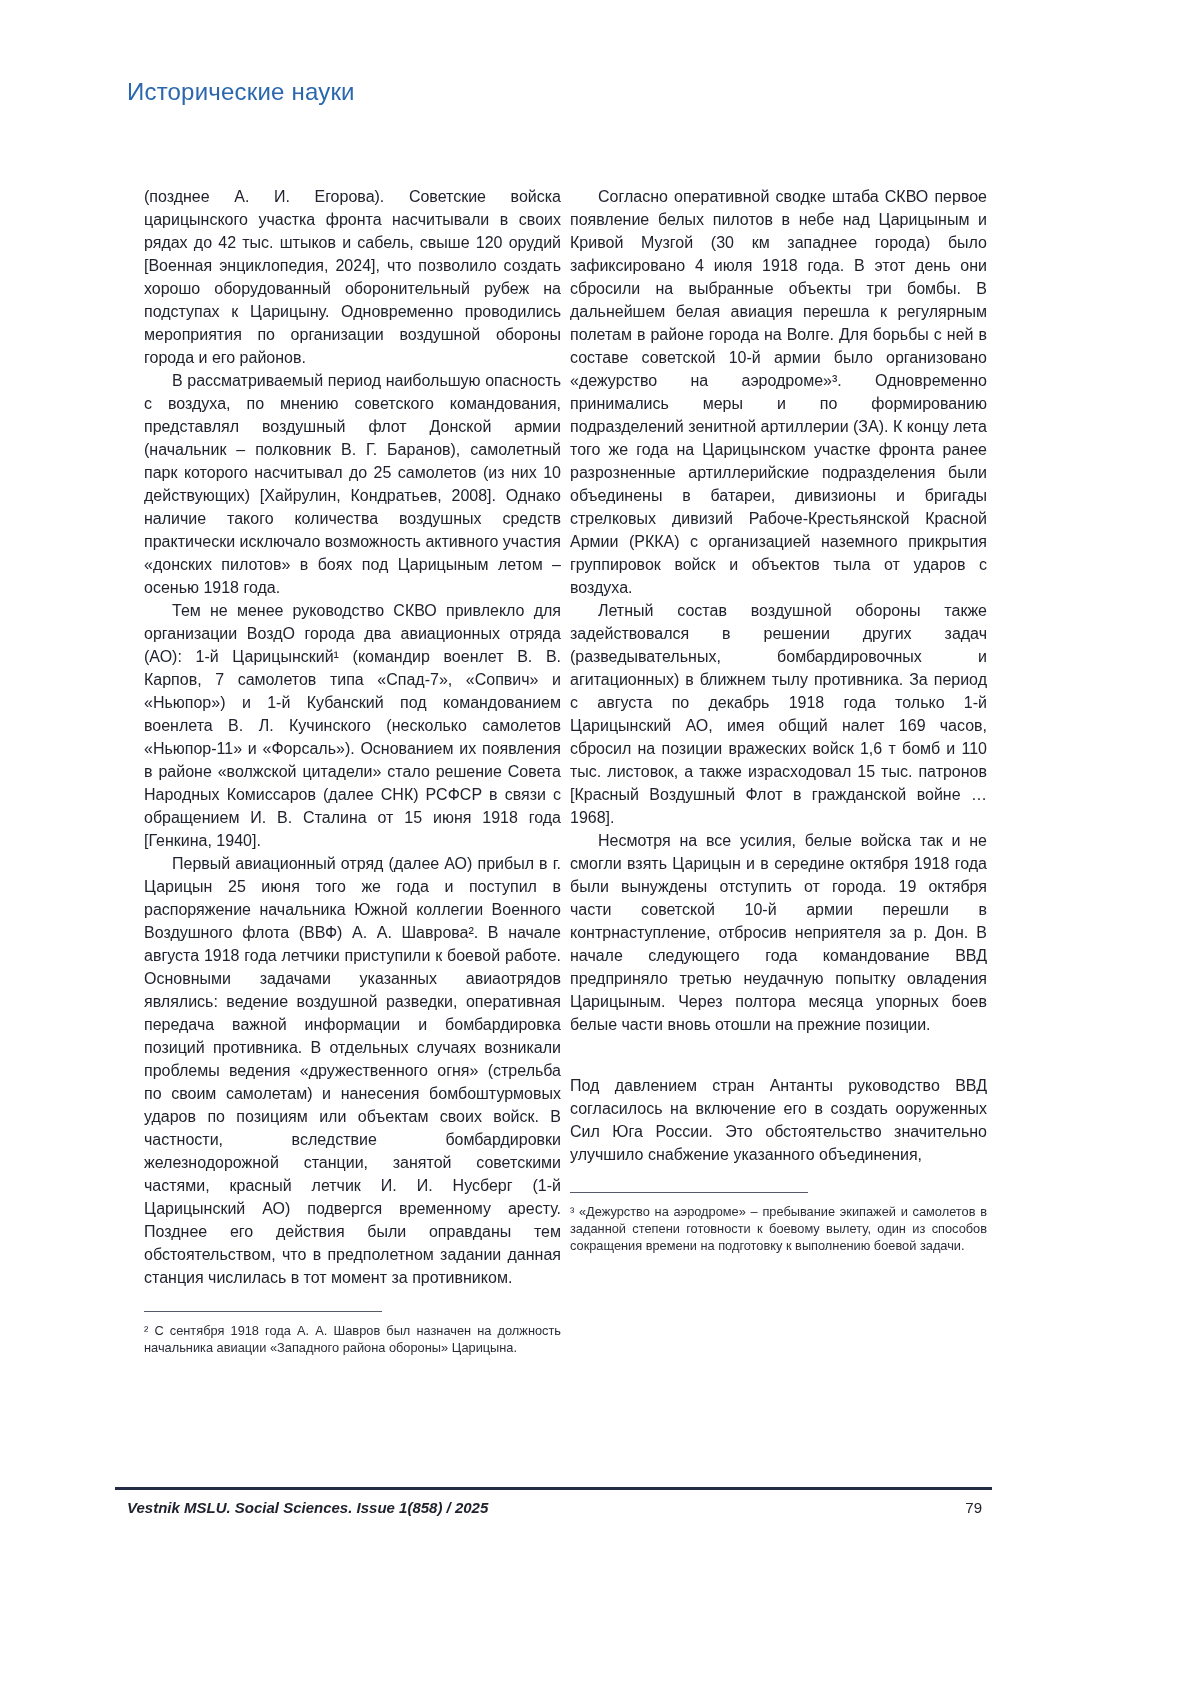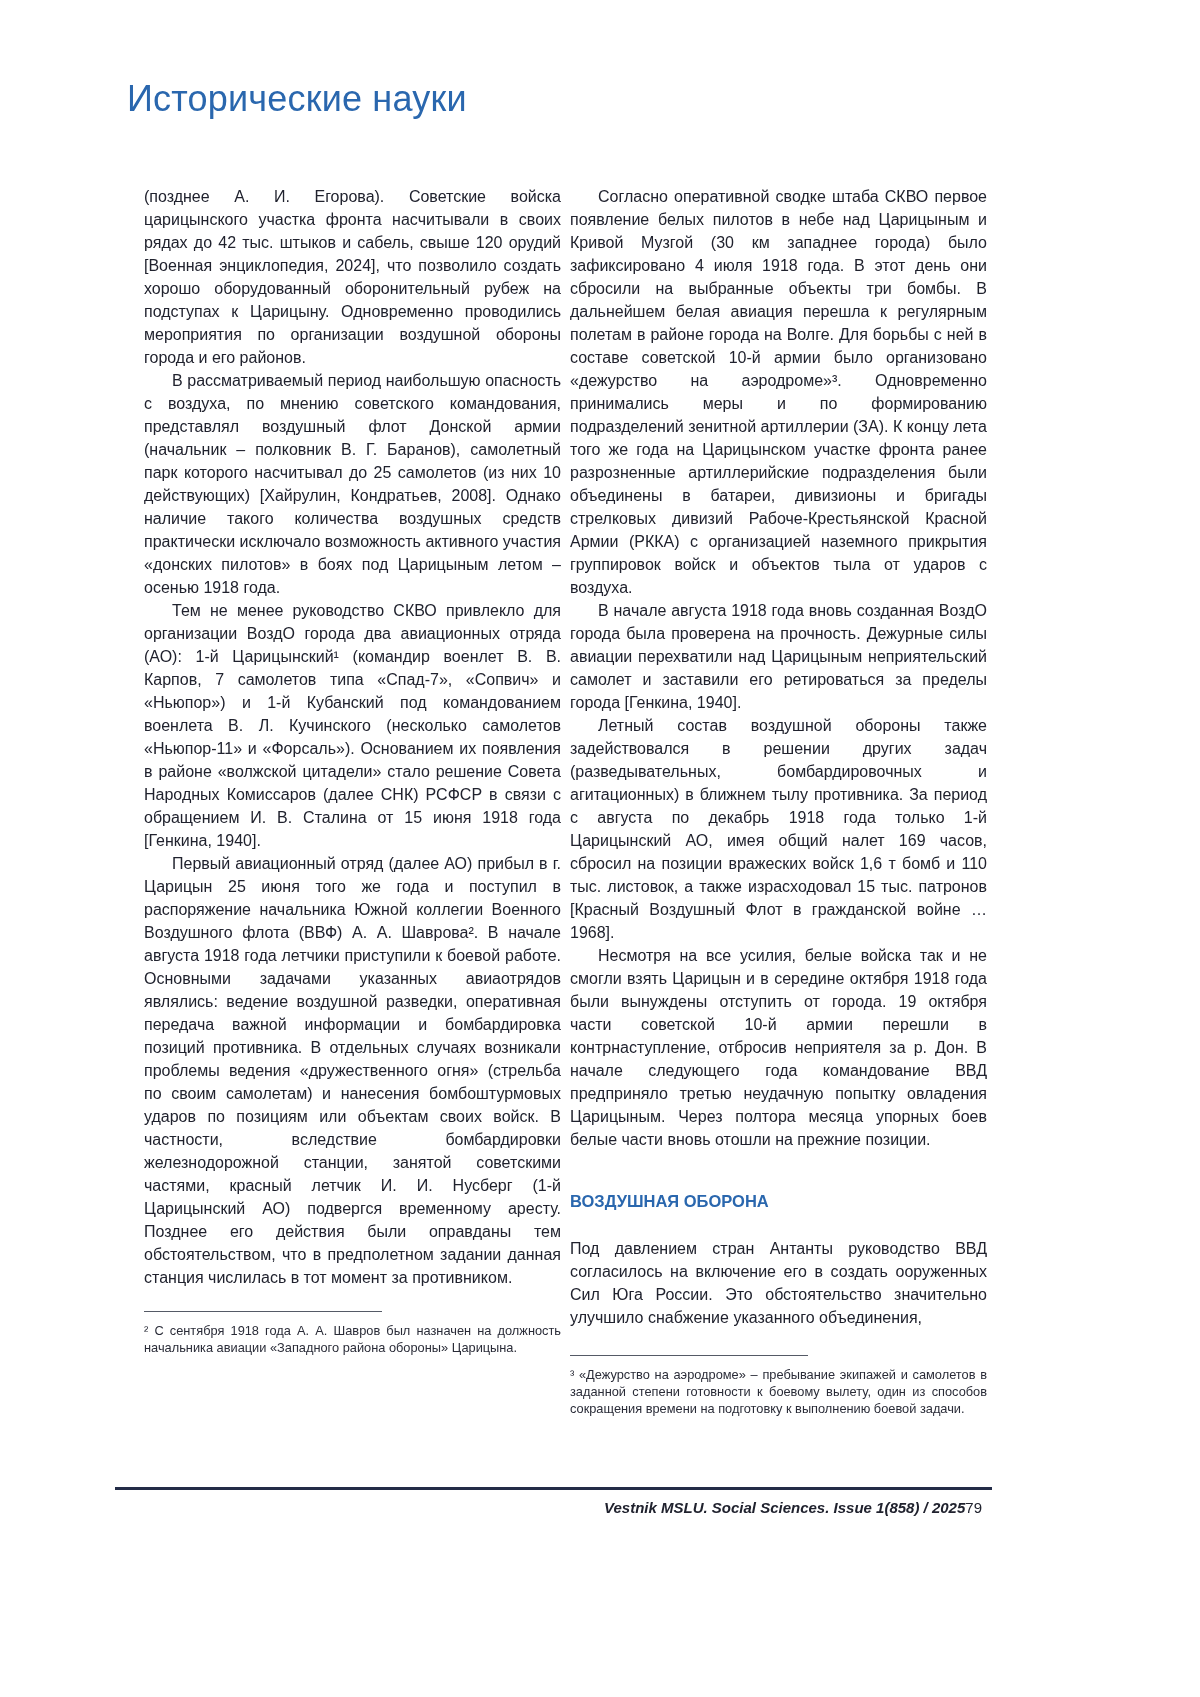--- a/index.html
+++ b/index.html
@@ -9,21 +9,21 @@
     margin:0 auto;
     background:#ffffff;
     font-family:"Liberation Sans","DejaVu Sans",sans-serif;
     color:#20222e;
     overflow:hidden;
   }
   .page-header {
     position:absolute;
     left:127px; top:78px;
     margin:0;
-    font-size:36px;
+    font-size:24px;
     font-weight:500;
     color:#2a67ae;
     letter-spacing:0.2px;
   }
   .col {
     position:absolute;
     top:185px;
     width:417px;
     font-size:16px;
     line-height:23px;
@@ -56,21 +56,21 @@
     text-align:justify;
   }
   .footnotes-right { margin-top:26px; }
   .footer {
     position:absolute;
     left:115px; top:1487px;
     width:877px;
     border-top:3px solid #232c47;
     padding-top:9px;
     display:flex;
-    justify-content:flex-end;
+    justify-content:space-between;
     align-items:baseline;
     font-size:15px;
     color:#20222e;
   }
   .footer-journal { font-style:italic; font-weight:bold; padding-left:12px; }
   .footer-page { font-weight:normal; padding-right:10px; }
 </style>
 </head>
 <body>
 
@@ -85,26 +85,24 @@
     <p>Первый авиационный отряд (далее АО) прибыл в г. Царицын 25 июня того же года и поступил в распоряжение начальника Южной коллегии Военного Воздушного флота (ВВФ) А. А. Шаврова². В начале августа 1918 года летчики приступили к боевой работе. Основными задачами указанных авиаотрядов являлись: ведение воздушной разведки, оперативная передача важной информации и бомбардировка позиций противника. В отдельных случаях возникали проблемы ведения «дружественного огня» (стрельба по своим самолетам) и нанесения бомбоштурмовых ударов по позициям или объектам своих войск. В частности, вследствие бомбардировки железнодорожной станции, занятой советскими частями, красный летчик И. И. Нусберг (1-й Царицынский АО) подвергся временному аресту. Позднее его действия были оправданы тем обстоятельством, что в предполетном задании данная станция числилась в тот момент за противником.</p>
 
     <div class="footnotes">
       <div class="fn-rule"></div>
       <p class="fn">² С сентября 1918 года А. А. Шавров был назначен на должность начальника авиации «Западного района обороны» Царицына.</p>
     </div>
   </div>
 
   <div class="col col-right">
     <p>Согласно оперативной сводке штаба СКВО первое появление белых пилотов в небе над Царицыным и Кривой Музгой (30 км западнее города) было зафиксировано 4 июля 1918 года. В этот день они сбросили на выбранные объекты три бомбы. В дальнейшем белая авиация перешла к регулярным полетам в районе города на Волге. Для борьбы с ней в составе советской 10-й армии было организовано «дежурство на аэродроме»³. Одновременно принимались меры и по формированию подразделений зенитной артиллерии (ЗА). К концу лета того же года на Царицынском участке фронта ранее разрозненные артиллерийские подразделения были объединены в батареи, дивизионы и бригады стрелковых дивизий Рабоче-Крестьянской Красной Армии (РККА) с организацией наземного прикрытия группировок войск и объектов тыла от ударов с воздуха.</p>
-    <p>В начале августа 1918 года вновь созданная ВоздО города была проверена на прочность. Дежурные силы авиации перехватили над Царицыным неприятельский самолет и заставили его ретироваться за пределы города [Генкина, 1940].</p>
     <p>Летный состав воздушной обороны также задействовался в решении других задач (разведывательных, бомбардировочных и агитационных) в ближнем тылу противника. За период с августа по декабрь 1918 года только 1-й Царицынский АО, имея общий налет 169 часов, сбросил на позиции вражеских войск 1,6 т бомб и 110 тыс. листовок, а также израсходовал 15 тыс. патронов [Красный Воздушный Флот в гражданской войне … 1968].</p>
     <p>Несмотря на все усилия, белые войска так и не смогли взять Царицын и в середине октября 1918 года были вынуждены отступить от города. 19 октября части советской 10-й армии перешли в контрнаступление, отбросив неприятеля за р. Дон. В начале следующего года командование ВВД предприняло третью неудачную попытку овладения Царицыным. Через полтора месяца упорных боев белые части вновь отошли на прежние позиции.</p>
 
     <div class="sub-heading">
-      <div>ВОЗДУШНАЯ ОБОРОНА</div>
     </div>
 
     <p class="no-indent">Под давлением стран Антанты руководство ВВД согласилось на включение его в создать ооруженных Сил Юга России. Это обстоятельство значительно улучшило снабжение указанного объединения,</p>
 
     <div class="footnotes footnotes-right">
       <div class="fn-rule"></div>
       <p class="fn">³ «Дежурство на аэродроме» – пребывание экипажей и самолетов в заданной степени готовности к боевому вылету, один из способов сокращения времени на подготовку к выполнению боевой задачи.</p>
     </div>
   </div>
 

